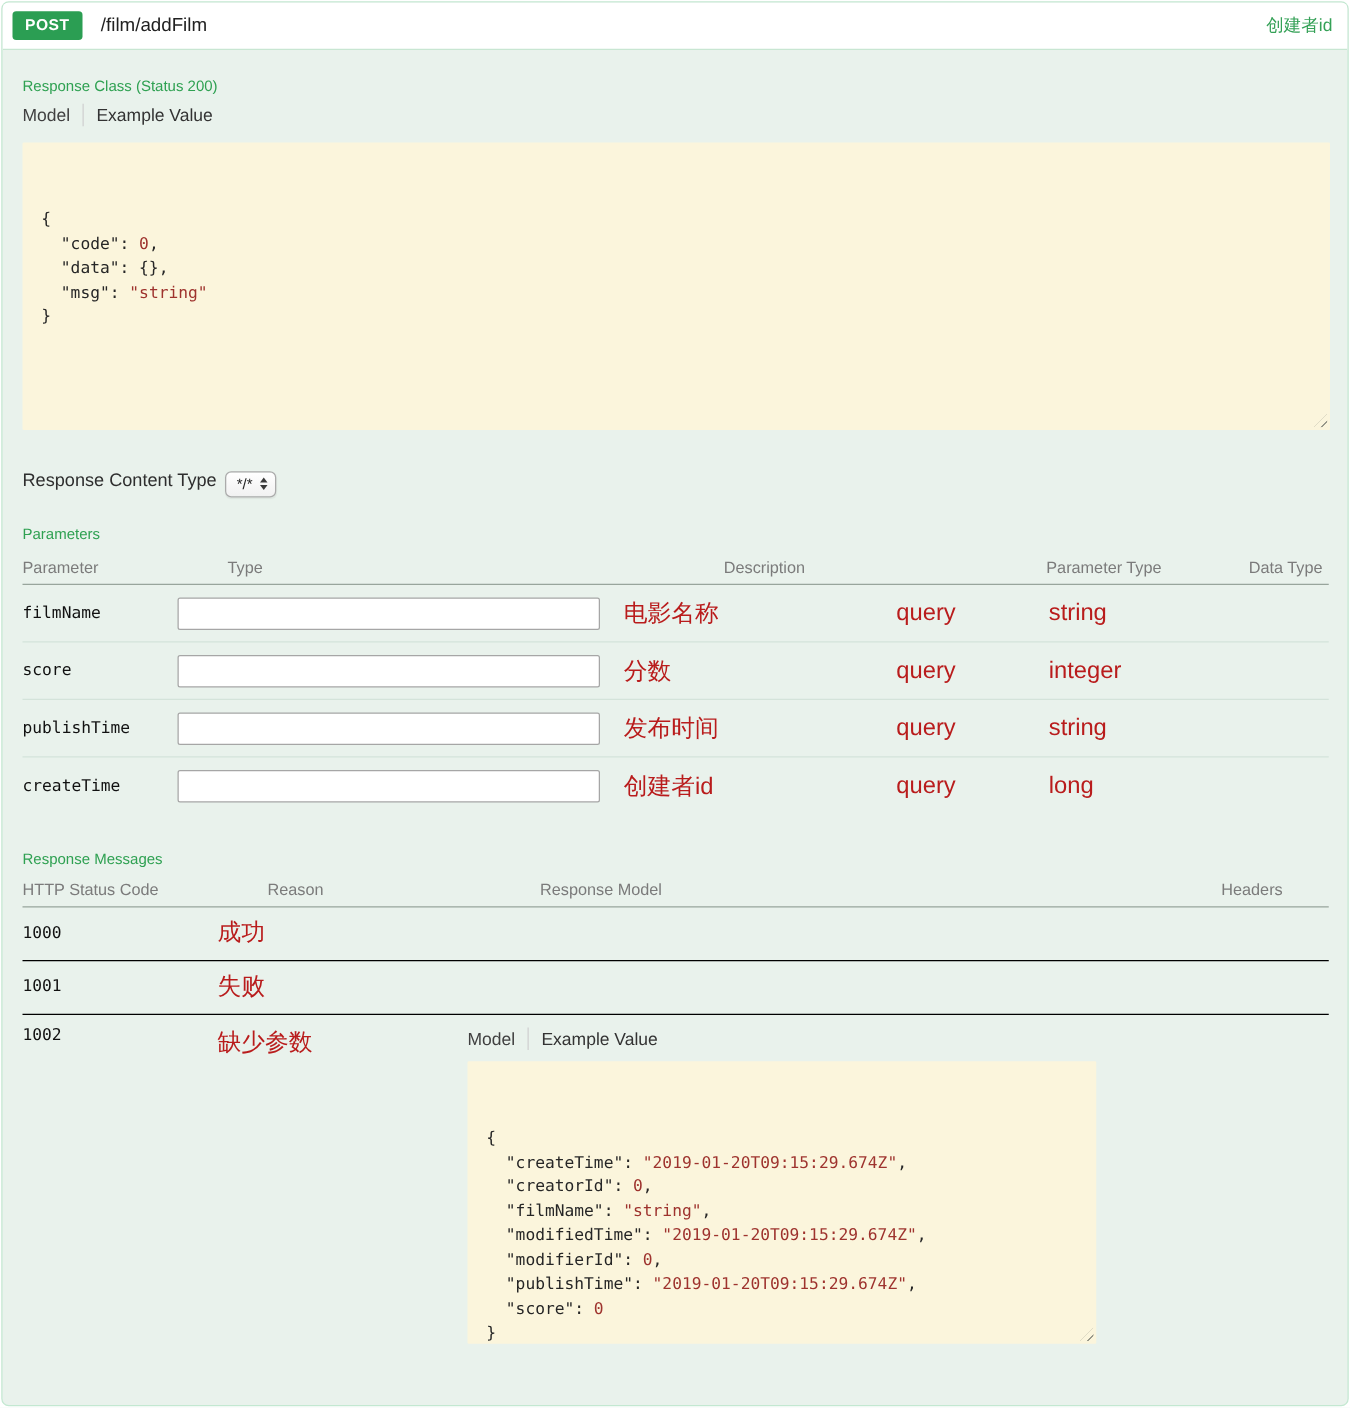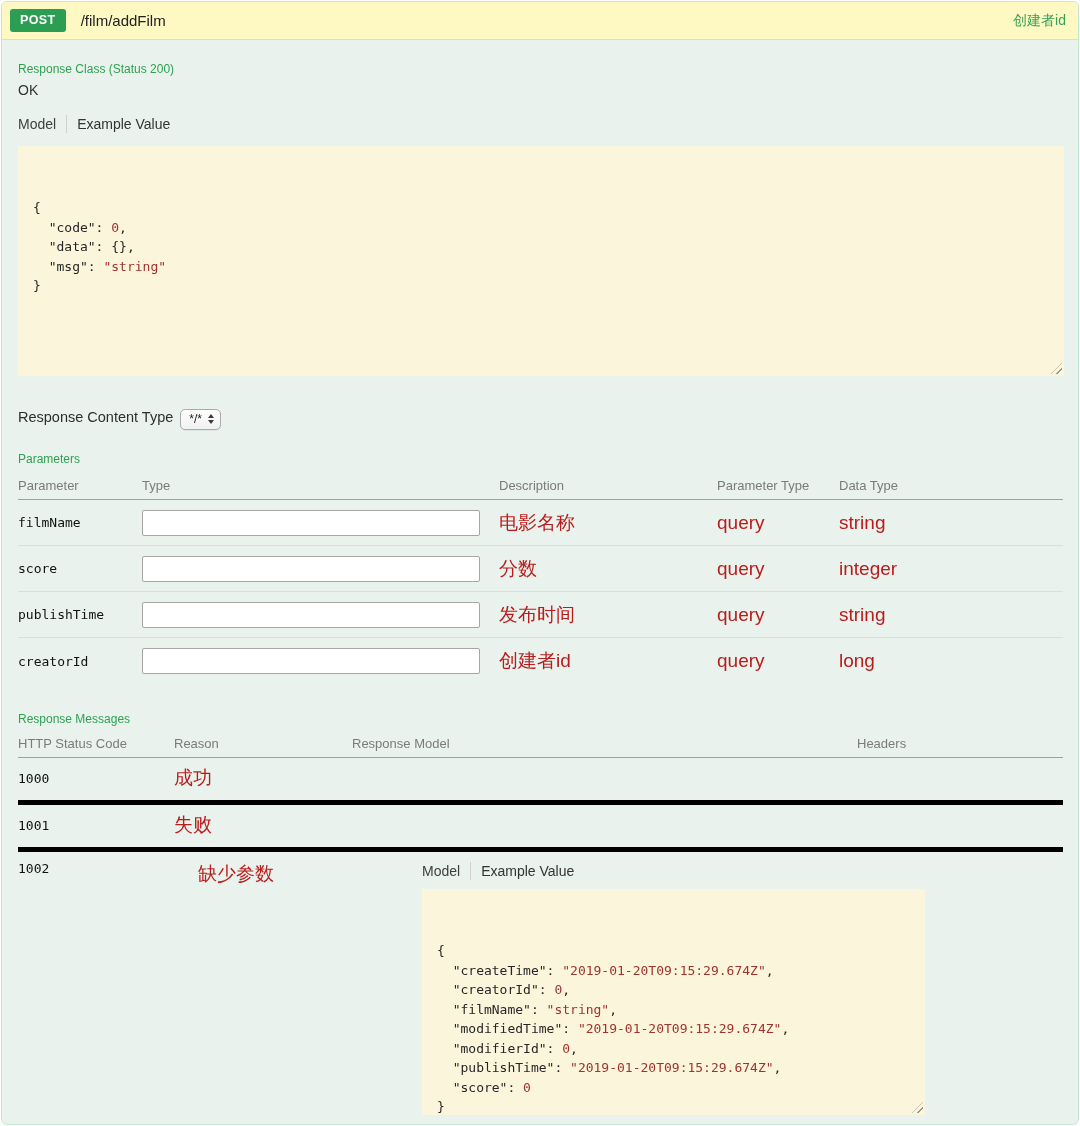--- a/index.html
+++ b/index.html
@@ -8,21 +8,21 @@
 
   .panel {
     position:absolute; left:1px; top:1px; width:1078px; height:1124px;
     border:1px solid #c3e8d1; border-radius:6px; overflow:hidden;
     background:#e9f2ec;
   }
 
   
   .op-header {
     height:38px; display:flex; align-items:center;
-    background:#fef9c3; border-bottom:1px solid #c8e6d2;
+    background:#ffffff; border-bottom:1px solid #c8e6d2;
     padding:0 12px 0 8px;
   }
   .method-badge {
     background:#2b9e53; color:#fff; font-size:12.5px; font-weight:bold;
     letter-spacing:.4px; padding:5px 10px; border-radius:3px; line-height:1;
   }
   .op-path { margin-left:15px; font-size:15px; color:#212121; text-decoration:none; }
   .op-summary { margin-left:auto; font-size:14px; color:#35a157; text-decoration:none; }
 
   
@@ -60,53 +60,52 @@
     background:linear-gradient(#ffffff,#f1f1f1);
     padding:2px 6px 3px 8px; font-size:12px; color:#222; cursor:pointer;
     box-shadow:0 1px 1px rgba(0,0,0,.06);
   }
   .stepper { display:flex; flex-direction:column; gap:2px; }
   .tri-up { width:0; height:0; border-left:3.5px solid transparent; border-right:3.5px solid transparent; border-bottom:4px solid #3a3a3a; }
   .tri-down { width:0; height:0; border-left:3.5px solid transparent; border-right:3.5px solid transparent; border-top:4px solid #3a3a3a; }
 
   
   .thead { display:grid; font-size:13px; color:#7b7b7b;
-           border-bottom:1px solid #98a59c; padding-bottom:6px; }
+           border-bottom:1px solid #98a59c; padding-bottom:6px;gap:40px; }
   .params .thead, .params .trow { grid-template-columns:124px 357px 218px 122px auto; }
   .resp   .thead, .resp   .trow { grid-template-columns:156px 178px 505px auto; }
   .trow { display:grid; align-items:center; }
   .params .trow { padding:9px 0; border-bottom:1px solid #d4e3da; min-height:46px; }
   .params .trow:last-child { border-bottom:none; }
   .mono { font-family:"DejaVu Sans Mono","Liberation Mono",monospace; font-size:13px; color:#111; }
   .cell-desc, .cell-plain { font-size:19px; color:#b91c1c; }
   .param-input {
     width:338px; height:26px; border:1px solid #a6a6a6; border-radius:2px;
     background:#fff; padding:0 6px; font-size:13px; font-family:inherit;
   }
   .params-table { margin-top:12px; }
   .resp-table { margin-top:10px; }
-  .resp .trow { padding:7px 0 9px 0; border-bottom:5px solid #000000; }
-  .resp .trow.tall { align-items:start; border-bottom:none; padding-top:9px;gap:24px; }
+  .resp .trow { padding:7px 0 9px 0; border-bottom:1px solid #000000; }
+  .resp .trow.tall { align-items:start; border-bottom:none; padding-top:9px; }
   .nested-cell { padding-left:22px; }
 </style>
 </head>
 <body>
 
 <div class="panel">
 
   <div class="op-header">
     <span class="method-badge">POST</span>
     <a class="op-path">/film/addFilm</a>
     <a class="op-summary">创建者id</a>
   </div>
 
   <div class="content">
 
     <h2 class="section">Response Class (Status 200)</h2>
-    <p class="ok-text">OK</p>
 
     <div class="model-tabs">
       <span class="tab-model">Model</span>
       <span class="tab-sep"></span>
       <span class="tab-example">Example Value</span>
     </div>
 
     <div class="code-block block-main">
       <div class="code-line"><span class="p">{</span></div><div class="code-line"><span class="p">  "code": </span><span class="v">0</span><span class="p">,</span></div><div class="code-line"><span class="p">  "data": {},</span></div><div class="code-line"><span class="p">  "msg": </span><span class="v">"string"</span></div><div class="code-line"><span class="p">}</span></div><span class="grip"></span>
     </div>
@@ -151,21 +150,21 @@
 
       <div class="trow">
         <span class="mono">publishTime</span>
         <span><input class="param-input" value="" style=""></span>
         <span class="cell-desc">发布时间</span>
         <span class="cell-plain">query</span>
         <span class="cell-plain">string</span>
       </div>
 
       <div class="trow">
-        <span class="mono">creatorId</span>
+        <span class="mono">createTime</span>
         <span><input class="param-input" value="" style=""></span>
         <span class="cell-desc">创建者id</span>
         <span class="cell-plain">query</span>
         <span class="cell-plain">long</span>
       </div>
     </div>
 
     <h2 class="section" style="margin-top:28px">Response Messages</h2>
 
     <div class="resp resp-table">

